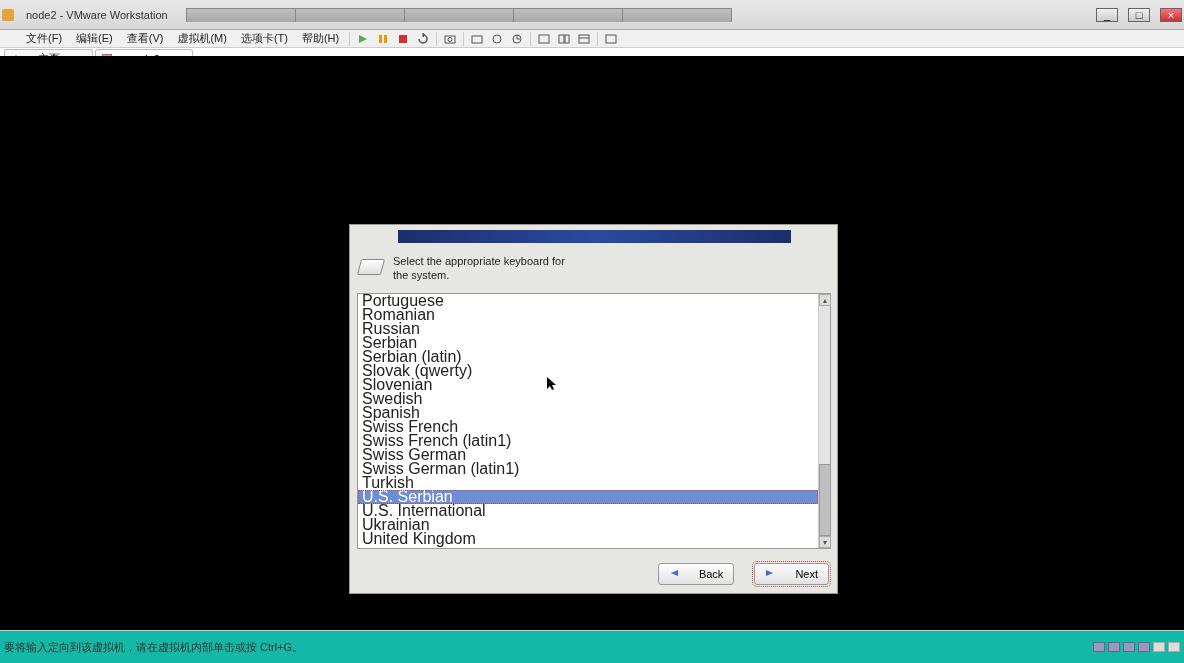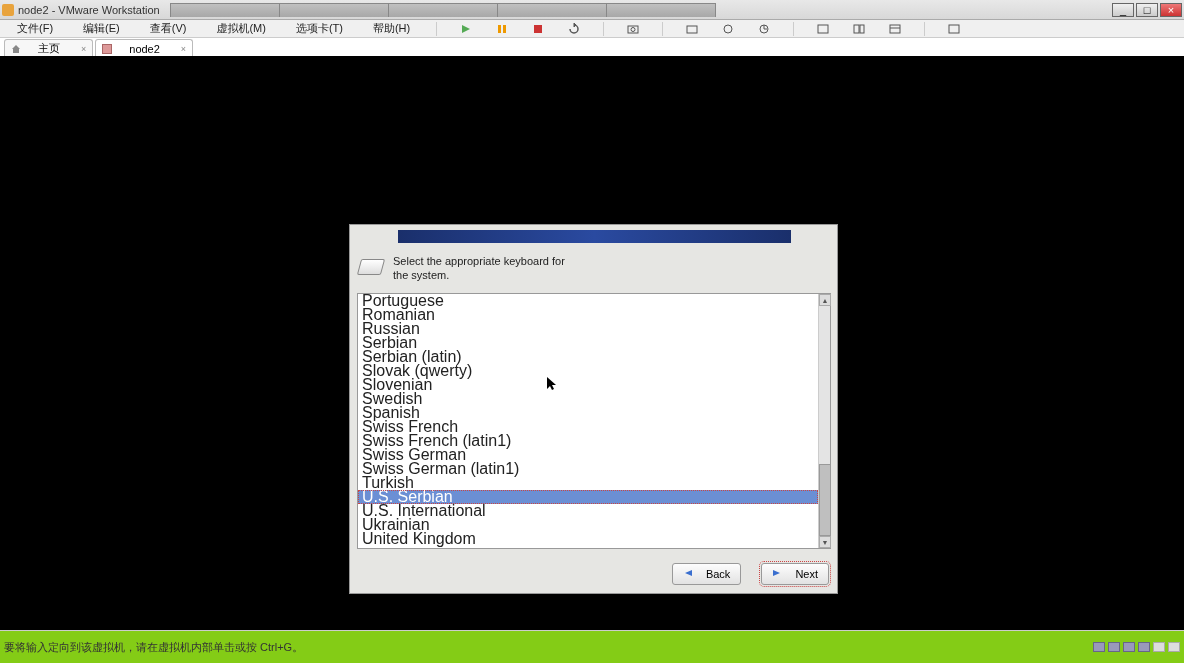--- a/index.html
+++ b/index.html
@@ -1,31 +1,31 @@
 <!DOCTYPE html>
 <html><head>
 <meta charset="utf-8">
 <style>
 * { margin: 0; padding: 0; box-sizing: border-box; font-family: Tahoma, Arial, sans-serif; font-size: 11px; }
 body { width: 1184px; height: 663px; background: #fff; overflow: hidden; position: relative; }
 
 
-.win-titlebar { height: 20px; background: linear-gradient(#e8e8e8,#d8d8d8); display: flex; align-items: center; padding: 0 2px; border-bottom: 1px solid #aaa; }
+.win-titlebar { height: 30px; background: linear-gradient(#e8e8e8,#d8d8d8); display: flex; align-items: center; padding: 0 2px; border-bottom: 1px solid #aaa; gap: 8px; }
 .win-titlebar .app-icon { width: 12px; height: 12px; background: #e8a33d; margin-right: 4px; border-radius: 2px; }
 .win-titlebar .title { flex: 0 0 auto; font-size: 11px; color: #333; }
 .win-titlebar .taskbar-tabs { display: flex; margin-left: 10px; gap: 0; }
 .win-titlebar .taskbar-tabs .tt { height: 14px; background: linear-gradient(#c0c0c0,#a8a8a8); border: 1px solid #888; border-bottom: none; margin-right: -1px; }
 .win-titlebar .spacer { flex: 1; }
 .win-titlebar .win-btn { width: 22px; height: 14px; border: 1px solid #666; margin-left: 2px; display: flex; align-items: center; justify-content: center; font-size: 9px; }
 .win-min { background: linear-gradient(#f0f0f0,#ccc); }
 .win-max { background: linear-gradient(#f0f0f0,#ccc); }
 .win-close { background: linear-gradient(#e77,#c33); color: #fff; }
 
 
-.menubar { height: 18px; background: #f0f0f0; display: flex; align-items: center; padding: 0 11px; gap: 18px; border-bottom: 1px solid #ccc; }
+.menubar { height: 18px; background: #f0f0f0; display: flex; align-items: center; padding: 0 20px; gap: 2px; border-bottom: 1px solid #ccc; }
 .menubar .menu-item { padding: 1px 6px; color: #222; cursor: default; }
 .menubar .sep { width: 1px; height: 14px; background: #ccc; margin: 0 2px; }
 .menubar .tb-btn { width: 16px; height: 16px; display: flex; align-items: center; justify-content: center; margin: 0 1px; }
 .tb-play svg polygon { fill: #5a5; }
 .tb-pause svg rect { fill: #e90; }
 .tb-stop svg rect { fill: #c33; }
 .tb-generic svg { stroke: #555; fill: none; }
 
 
 .tabstrip { height: 20px; background: #fff; border-bottom: 1px solid #bbb; display: flex; align-items: flex-end; padding-left: 4px; }
@@ -51,31 +51,31 @@
 .listbox .opt { height: 14px; padding: 0 4px; line-height: 14px; font-size: 16px; color: #222; cursor: default; white-space: nowrap; }
 .listbox .opt.selected { background: #6b8fd4; color: #fff; outline: 1px dotted #c44; outline-offset: -1px; }
 .list-scrollbar { width: 12px; background: #e4e4e4; border-left: 1px solid #ccc; position: relative; }
 .list-scrollbar .sb-btn { position: absolute; left: 0; width: 12px; height: 12px; background: #ddd; border: 1px solid #aaa; display:flex; align-items:center; justify-content:center; font-size:7px; color:#555;}
 .list-scrollbar .sb-up { top: 0; }
 .list-scrollbar .sb-down { bottom: 0; }
 .list-scrollbar .sb-thumb { position: absolute; left: 0; top: 170px; width: 12px; height: 72px; background: #bfbfbf; border: 1px solid #999; }
 
 
 .dlg-buttons { position: absolute; right: 8px; bottom: 8px; display: flex; gap: 8px; }
-.dlg-btn { height: 22px; padding: 0 10px; background: linear-gradient(#fdfdfd,#e2e2e2); border: 1px solid #999; border-radius: 3px; display: flex; align-items: center; gap: 13px; cursor: default; }
+.dlg-btn { height: 22px; padding: 0 10px; background: linear-gradient(#fdfdfd,#e2e2e2); border: 1px solid #999; border-radius: 3px; display: flex; align-items: center; gap: 20px; cursor: default; }
 .dlg-btn.focus { outline: 1px dotted #c44; outline-offset: 1px; margin-left: 12px; }
 .arrow-left svg polygon { fill: #3a6fcf; }
 .arrow-right svg polygon { fill: #3a6fcf; }
 
 
 .cursor { position: absolute; left: 547px; top: 321px; width: 10px; height: 14px; pointer-events:none;}
 .cursor svg polygon { fill: #000; }
 
 
-.statusbar { position: absolute; left: 0; bottom: 0; width: 1184px; height: 14px; background: #84cc16; border-top: 1px solid #ccc; display: flex; align-items: center; padding: 16px 4px; font-size: 11px; color: #333; }
+.statusbar { position: absolute; left: 0; bottom: 0; width: 1184px; height: 14px; background: #14b8a6; border-top: 1px solid #ccc; display: flex; align-items: center; padding: 16px 4px; font-size: 11px; color: #333; }
 .statusbar .spacer { flex: 1; }
 .statusbar .tray-icon { width: 12px; height: 10px; background: #99b; margin-left: 3px; border: 1px solid #668; }
 </style>
 </head>
 <body>
 
 <div class="win-titlebar">
   <div class="app-icon"></div>
   <div class="title">node2 - VMware Workstation</div>
   <div class="taskbar-tabs">

